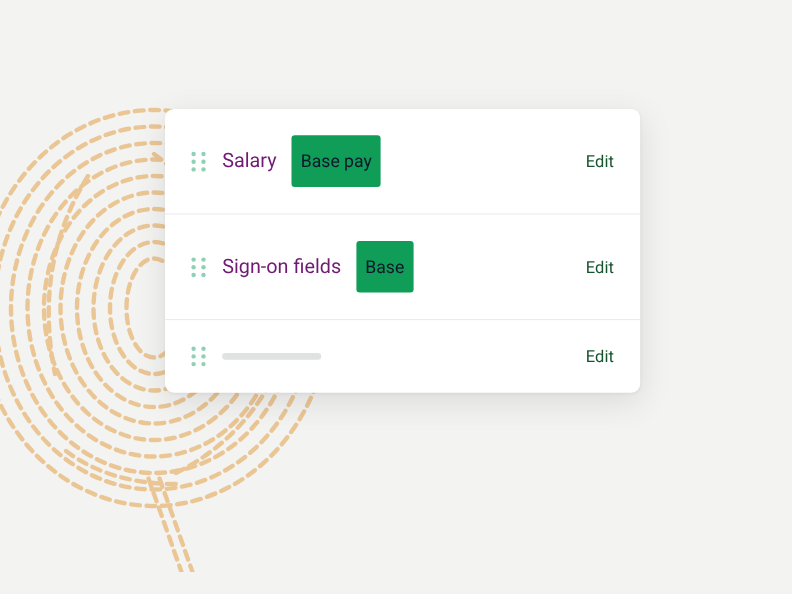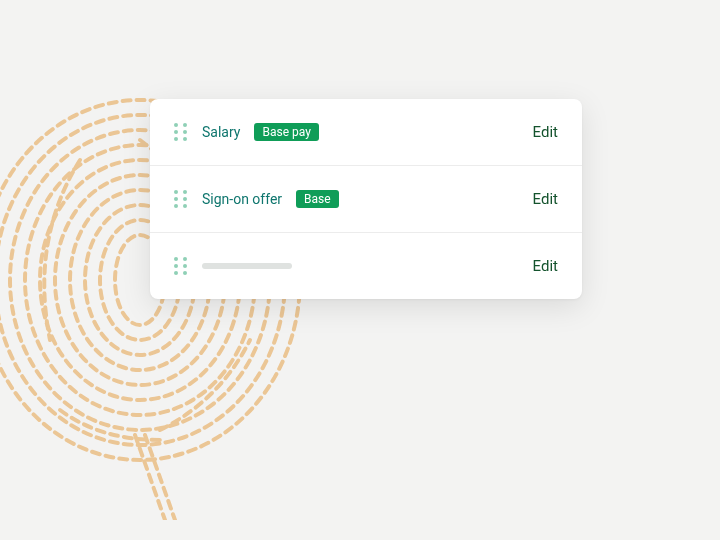--- a/index.html
+++ b/index.html
@@ -49,29 +49,29 @@
     grid-template-columns: 1fr 1fr;
     grid-template-rows: 1fr 1fr 1fr;
     gap: 3px 4px;
     flex-shrink: 0;
   }
   .drag span {
     width: 4px; height: 4px; border-radius: 50%;
     background: #8fd0b6;
   }
   .field-name {
-    color: #0f766e;
-    font-size: 14px;
+    color: #701a75;
+    font-size: 18px;
     font-weight: 400;
   }
   .badge {
     background: #0f9d58;
-    color: #ffffff;
-    font-size: 12px;
-    padding: 2px 8px;
+    color: #0f172a;
+    font-size: 16px;
+    padding: 14px 8px;
     border-radius: 3px;
     font-weight: 400;
   }
   .spacer { flex: 1; }
   .edit-link {
     color: #14532d;
     font-size: 15px;
     cursor: pointer;
     font-weight: 400;
   }
@@ -125,21 +125,21 @@
 
   <div class="row">
     <div class="drag">
       <span></span>
         <span></span>
         <span></span>
         <span></span>
         <span></span>
         <span></span>
     </div>
-    <span class="field-name">Sign-on offer</span>
+    <span class="field-name">Sign-on fields</span>
     <span class="badge">Base</span>
     <span class="spacer"></span>
     <span class="edit-link">Edit</span>
   </div>
 
   <div class="row">
     <div class="drag">
       <span></span>
         <span></span>
         <span></span>

